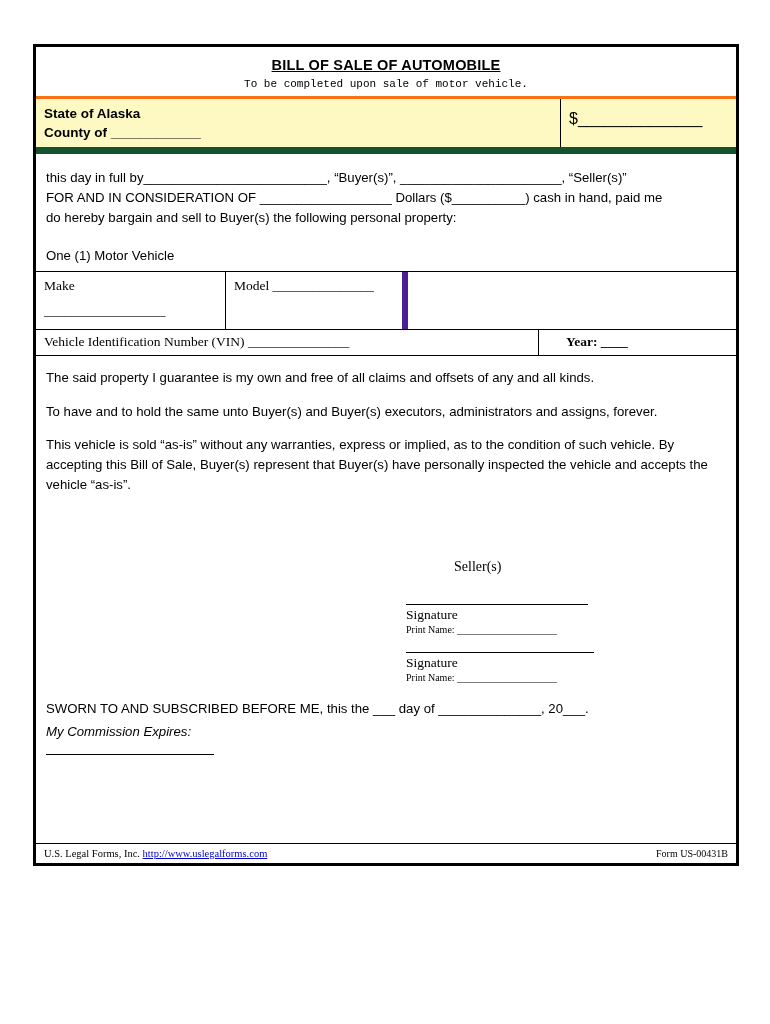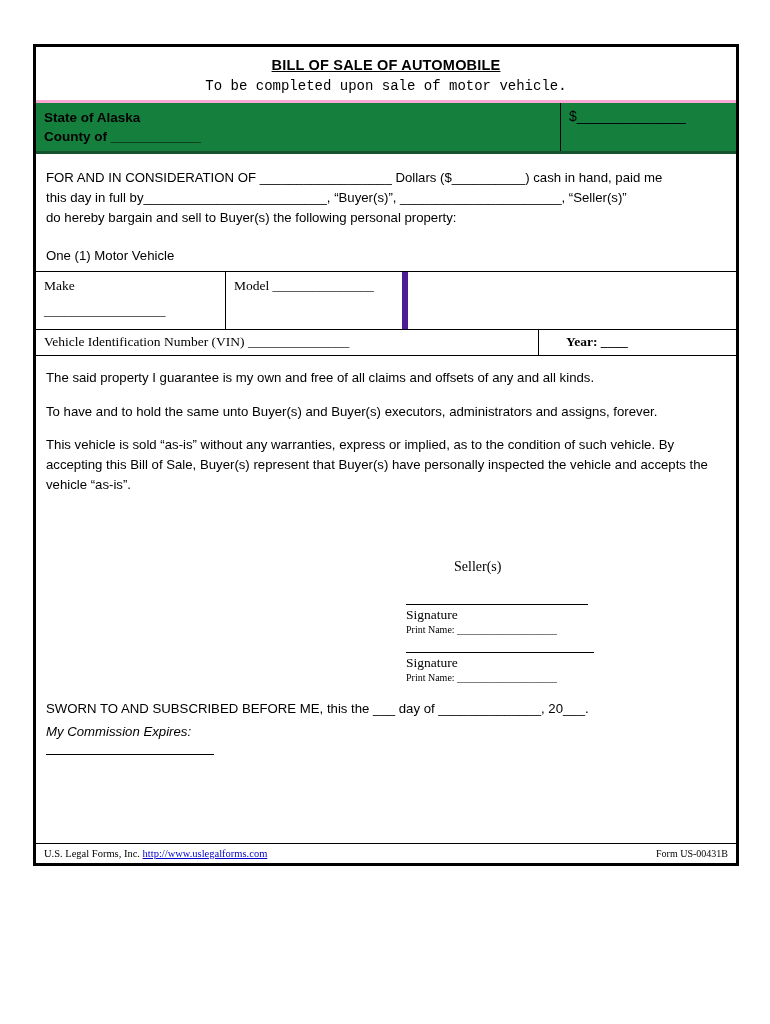--- a/index.html
+++ b/index.html
@@ -21,59 +21,60 @@
     top: 44px;
     width: 706px;
     border: 3px solid #000000;
     box-sizing: border-box;
     background: #ffffff;
   }
 
   
   .header {
     padding: 10px 0 6px 0;
-    border-bottom: 3px solid #f9a8d4;
+    border-bottom: 3px solid #f97316;
     text-align: center;
   }
   .doc-title {
     font-family: "Liberation Sans", sans-serif;
     font-weight: bold;
     font-size: 14.5px;
     text-decoration: underline;
     letter-spacing: 0.2px;
   }
   .doc-subtitle {
     margin-top: 5px;
     font-family: "Liberation Mono", monospace;
-    font-size: 14px;
+    font-size: 11px;
   }
 
   
   .state-strip {
     display: flex;
-    border-bottom: 3px solid #14532d;
-    background: #15803d;
+    border-bottom: 7px solid #14532d;
+    background: #fef9c3;
   }
   .state-left {
     flex: 1 1 auto;
     padding: 5px 0 5px 8px;
     border-right: 1px solid #000000;
   }
   .state-right {
     width: 175px;
     padding: 5px 0 5px 8px;
     box-sizing: border-box;
   }
   .state-line {
     font-size: 13.5px;
     font-weight: bold;
     line-height: 1.42;
   }
   .amount {
-    font-size: 14px;
+    font-size: 16px;
+    margin-top: 6px;
   }
 
   
   .consideration {
     padding: 14px 10px 6px 10px;
     font-size: 13.2px;
     line-height: 1.5;
   }
   .consideration p { margin: 0; }
   .one-vehicle {
@@ -221,22 +222,22 @@
     <div class="state-left">
       <div class="state-line">State of Alaska</div>
       <div class="state-line">County of ____________</div>
     </div>
     <div class="state-right">
       <div class="amount">$______________</div>
     </div>
   </div>
 
   <div class="consideration">
+    <p>this day in full by_________________________, “Buyer(s)”, ______________________, “Seller(s)”</p>
     <p>FOR AND IN CONSIDERATION OF __________________ Dollars ($__________) cash in hand, paid me</p>
-    <p>this day in full by_________________________, “Buyer(s)”, ______________________, “Seller(s)”</p>
     <p>do hereby bargain and sell to Buyer(s) the following personal property:</p>
   </div>
 
   <div class="one-vehicle">One (1) Motor Vehicle</div>
 
   <div class="veh-table">
     <div class="veh-cell veh-make">
       <span>Make</span>
       <span class="veh-sub">__________________</span>
     </div>

